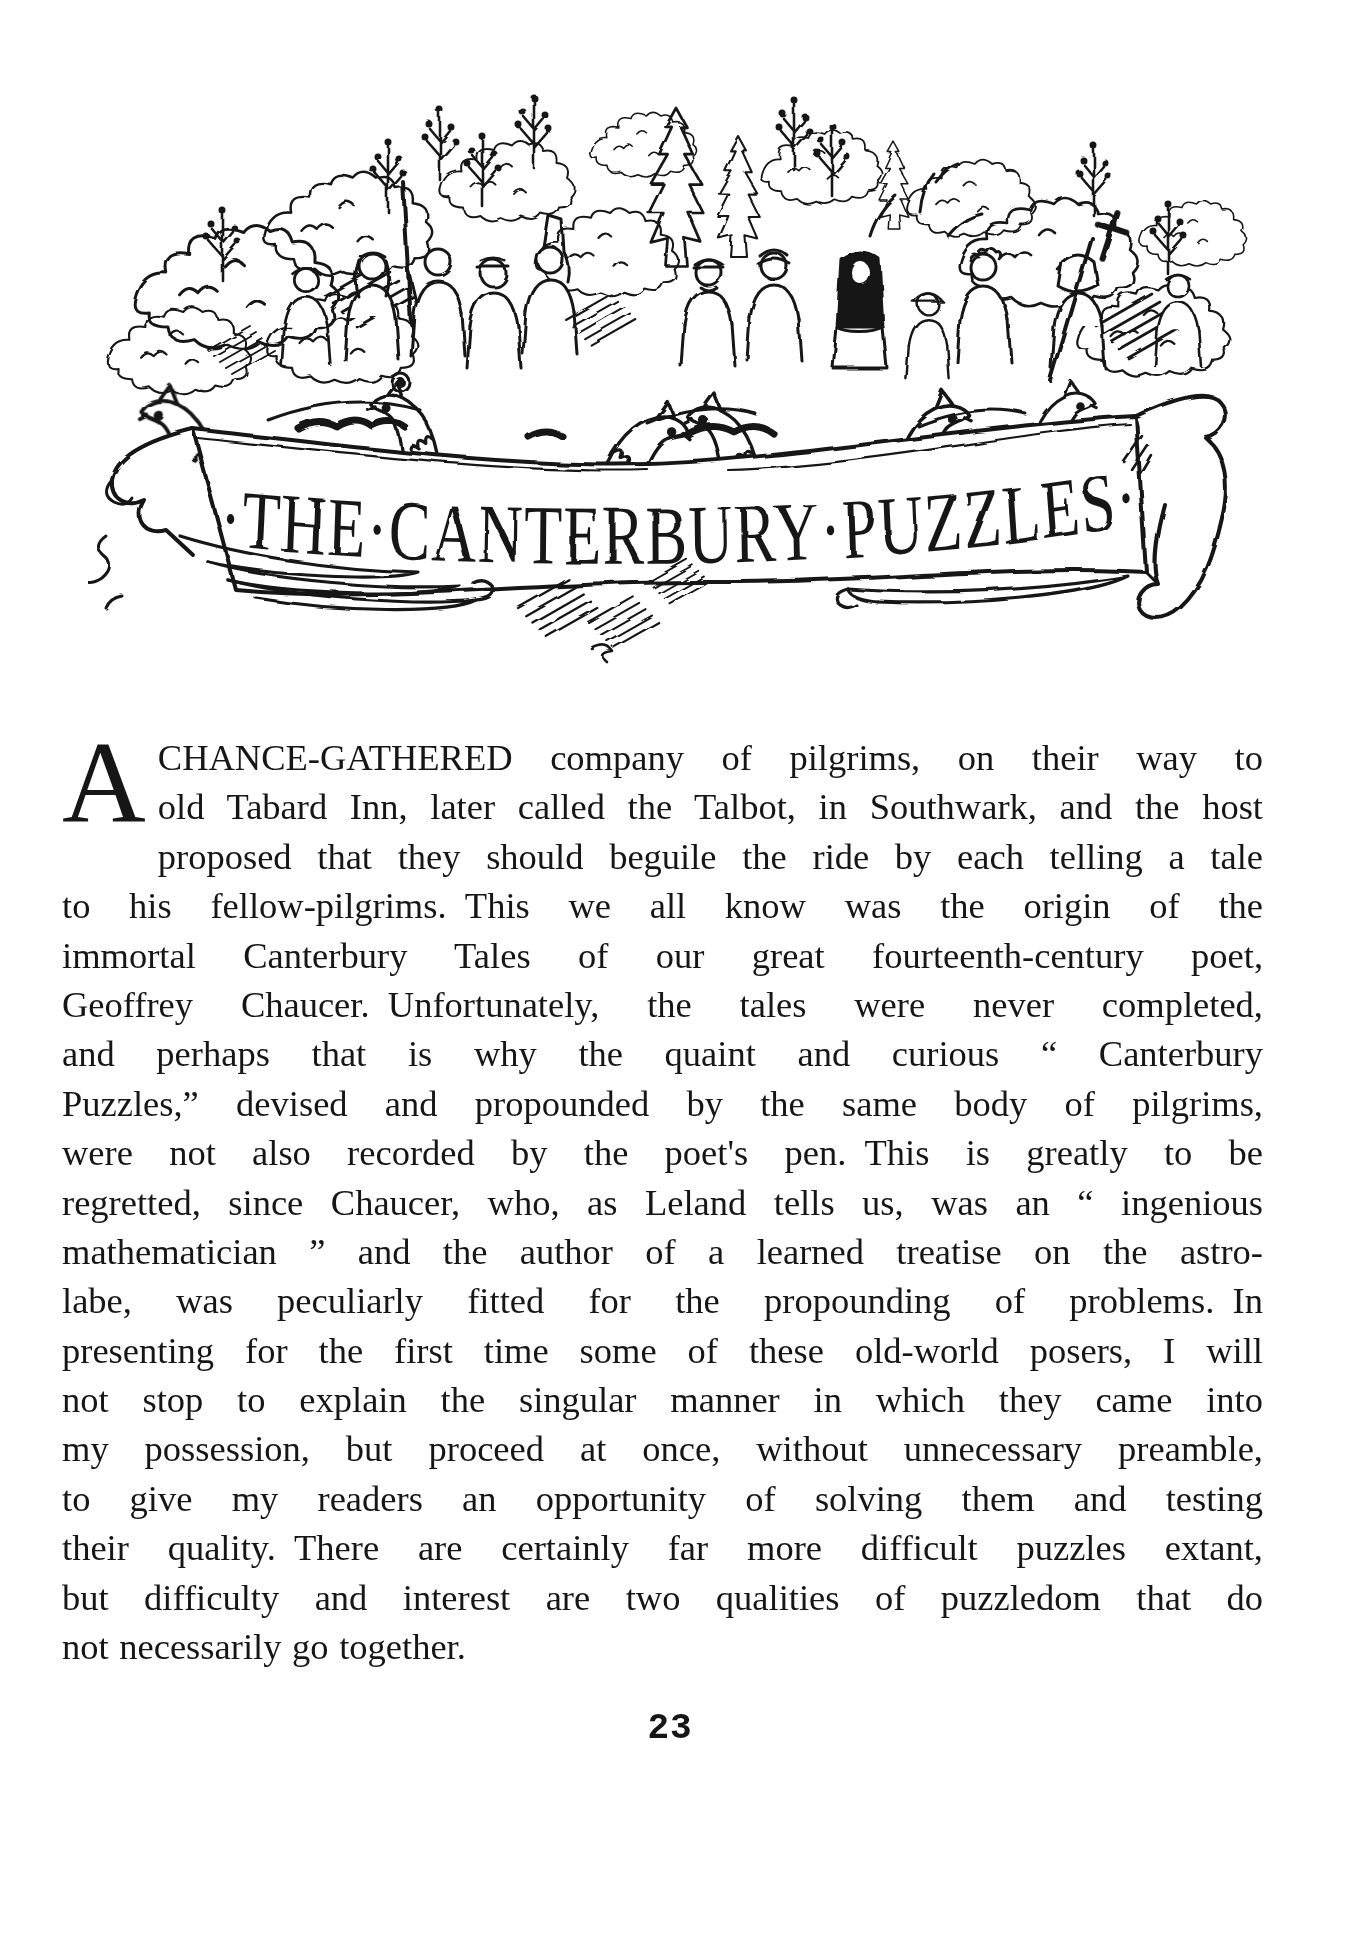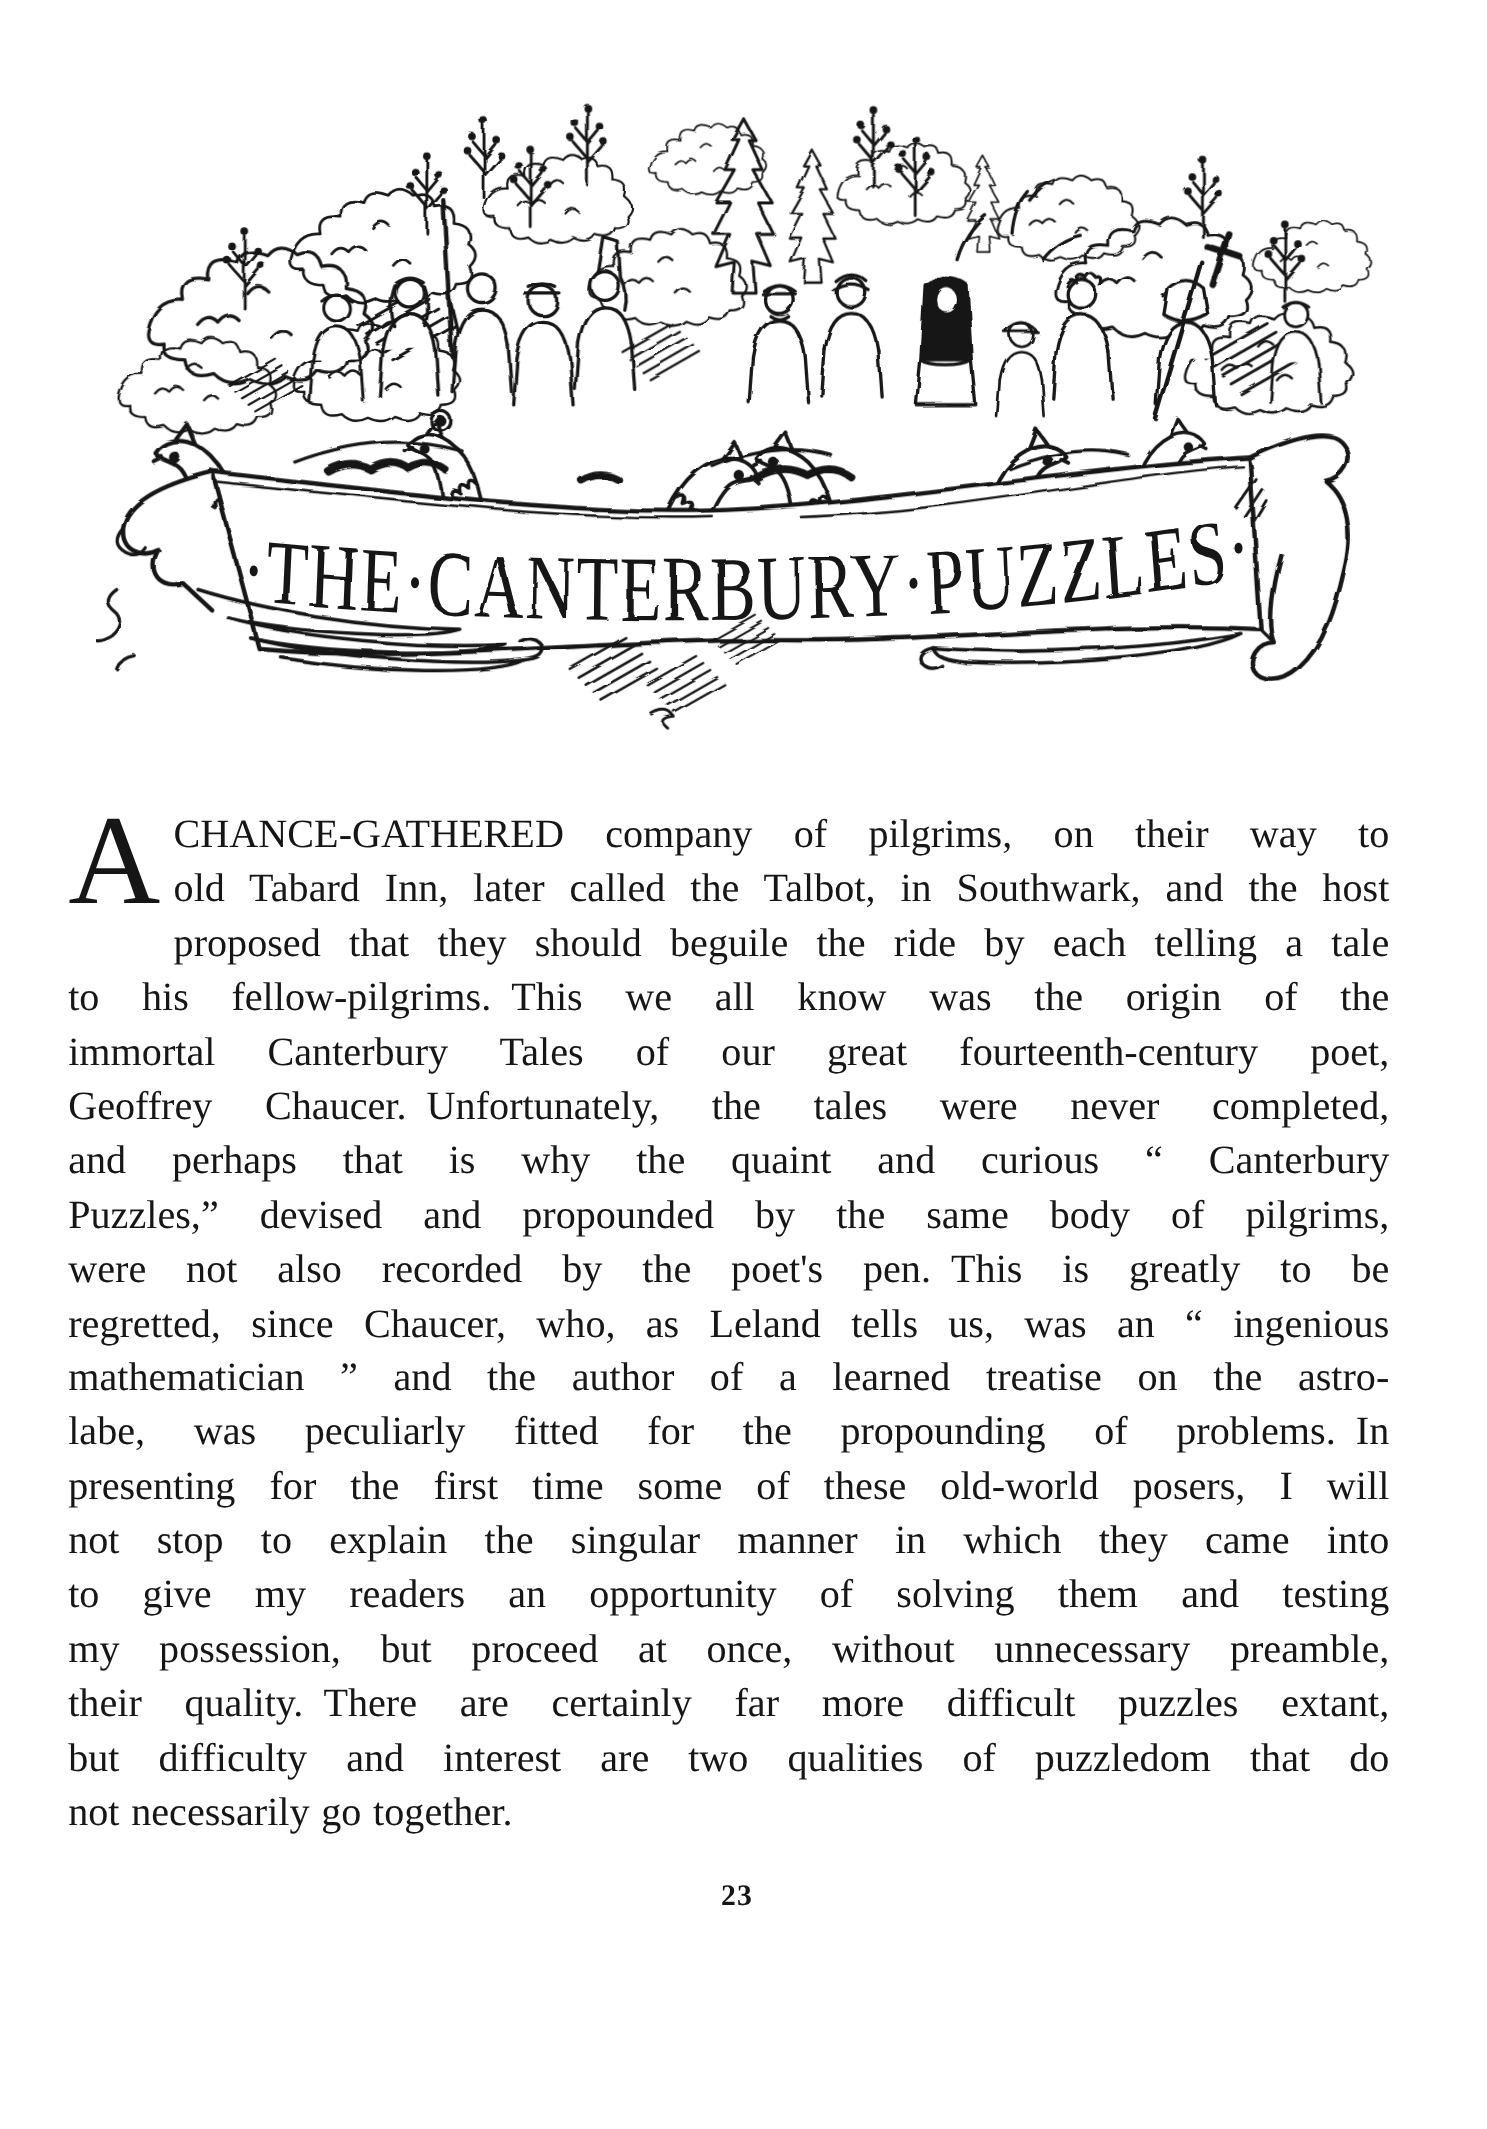--- a/index.html
+++ b/index.html
@@ -10,21 +10,21 @@
   .paragraph{position:absolute;left:62px;top:733px;width:1201px;
              font-size:36.5px;line-height:49.4px;word-spacing:1.5px;}
   .dropcap{float:left;height:97px;margin:4px 12px 0 0;
            font-size:116px;line-height:92px;font-weight:normal;}
   .line{height:49.4px;text-align:justify;white-space:normal;}
   .line::after{content:"";display:inline-block;width:100%;height:0;}
   .line.last{text-align:left;}
   .line.last::after{content:none;}
   .italic{}
   .pagenum{position:absolute;left:628px;top:1708px;width:84px;text-align:center;
-           font-size:27px;font-weight:bold;letter-spacing:1px;}
+           font-size:36px;font-weight:bold;letter-spacing:1px;font-family:Liberation Mono, monospace;}
 </style>
 </head>
 <body>
 
 <div class="page">
 
   <div class="illustration">
     <svg viewBox="0 0 1180 584">
       <defs>
         <filter id="rough" x="-3%" y="-4%" width="106%" height="108%">
@@ -236,22 +236,22 @@
         <div class="line"><span>immortal </span><span class="italic">Canterbury Tales</span><span> of our great fourteenth-century poet,</span></div>
         <div class="line"><span>Geoffrey Chaucer. Unfortunately, the tales were never completed,</span></div>
         <div class="line"><span>and perhaps that is why the quaint and curious “ Canterbury</span></div>
         <div class="line"><span>Puzzles,” devised and propounded by the same body of pilgrims,</span></div>
         <div class="line"><span>were not also recorded by the poet's pen. This is greatly to be</span></div>
         <div class="line"><span>regretted, since Chaucer, who, as Leland tells us, was an “ ingenious</span></div>
         <div class="line"><span>mathematician ” and the author of a learned treatise on the astro-</span></div>
         <div class="line"><span>labe, was peculiarly fitted for the propounding of problems. In</span></div>
         <div class="line"><span>presenting for the first time some of these old-world posers, I will</span></div>
         <div class="line"><span>not stop to explain the singular manner in which they came into</span></div>
+        <div class="line"><span>my possession, but proceed at once, without unnecessary preamble,</span></div>
         <div class="line"><span>to give my readers an opportunity of solving them and testing</span></div>
-        <div class="line"><span>my possession, but proceed at once, without unnecessary preamble,</span></div>
         <div class="line"><span>their quality. There are certainly far more difficult puzzles extant,</span></div>
         <div class="line"><span>but difficulty and interest are two qualities of puzzledom that do</span></div>
         <div class="line last"><span>not necessarily go together.</span></div>
       </div>
   </div>
 
   <div class="pagenum">23</div>
 
 </div>
 

